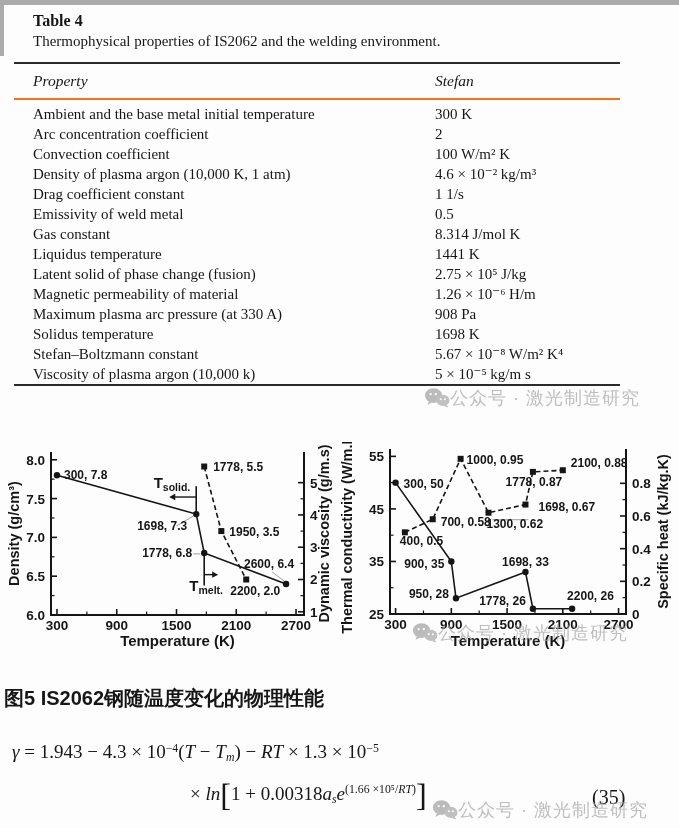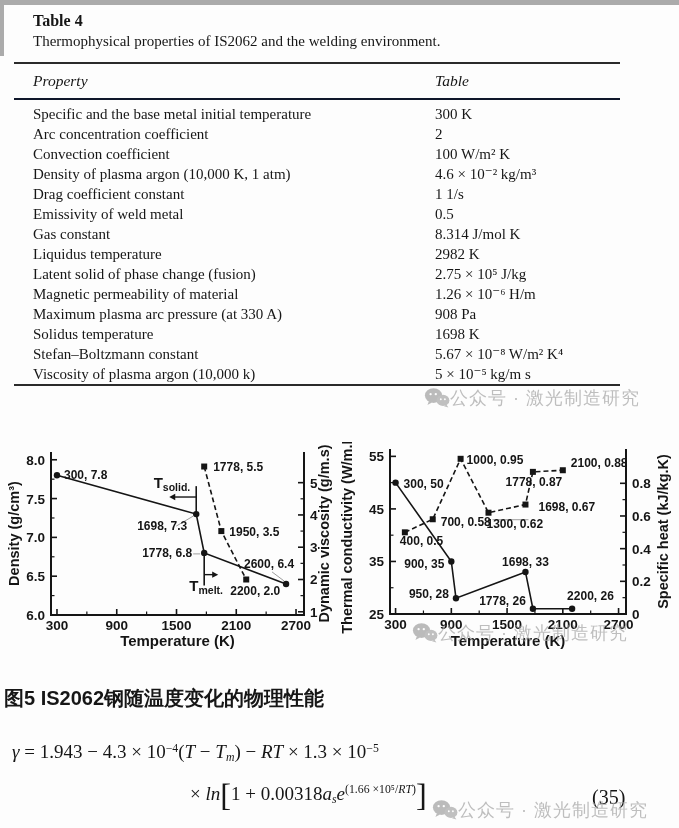--- a/index.html
+++ b/index.html
@@ -6,21 +6,21 @@
   .page{position:relative;width:679px;height:828px;background:#fdfdfd;overflow:hidden;
         font-family:"Liberation Serif","DejaVu Serif",serif;color:#161616;}
   .edge-top{position:absolute;left:0;top:0;width:679px;height:5px;background:#ababab;}
   .edge-left{position:absolute;left:0;top:0;width:4px;height:56px;background:#ababab;}
 
   .table-label{position:absolute;left:33px;top:12px;font-size:16px;font-weight:bold;}
   .table-caption{position:absolute;left:33px;top:33px;font-size:15px;}
 
   table.props{position:absolute;left:14px;top:62px;width:606px;border-collapse:collapse;
               table-layout:fixed;border-top:2px solid #2b2b2b;border-bottom:2px solid #2b2b2b;}
-  table.props thead tr{border-bottom:2px solid #0f172a;}
+  table.props thead tr{border-bottom:2px solid #f97316;}
   table.props th{font-style:italic;font-weight:normal;font-size:15.5px;text-align:left;
                  padding:8px 0 8px 0;}
   table.props th.c0,table.props td.c0{padding-left:19px;}
   table.props td{font-size:15px;line-height:20px;padding:0;vertical-align:top;}
   table.props tbody tr:first-child td{padding-top:4px;}
   table.props tbody tr:last-child td{padding-bottom:0;}
 
   figure.charts{margin:0;}
   .chart-svg{position:absolute;}
   #chart1{left:4px;top:442px;}
@@ -58,26 +58,26 @@
   <div class="table-caption">Thermophysical properties of IS2062 and the welding environment.</div>
 
   <table class="props">
     <colgroup>
         <col style="width:421px">
         <col style="width:185px">
       </colgroup>
     <thead>
         <tr id="props-head">
           <th class="c0">Property</th>
-          <th class="c1">Table</th>
+          <th class="c1">Stefan</th>
         </tr>
       </thead>
     <tbody id="props-body">
         <tr>
-          <td class="c0">Specific and the base metal initial temperature</td>
+          <td class="c0">Ambient and the base metal initial temperature</td>
           <td class="c1">300 K</td>
         </tr>
         <tr>
           <td class="c0">Arc concentration coefficient</td>
           <td class="c1">2</td>
         </tr>
         <tr>
           <td class="c0">Convection coefficient</td>
           <td class="c1">100 W/m² K</td>
         </tr>
@@ -92,21 +92,21 @@
         <tr>
           <td class="c0">Emissivity of weld metal</td>
           <td class="c1">0.5</td>
         </tr>
         <tr>
           <td class="c0">Gas constant</td>
           <td class="c1">8.314 J/mol K</td>
         </tr>
         <tr>
           <td class="c0">Liquidus temperature</td>
-          <td class="c1">2982 K</td>
+          <td class="c1">1441 K</td>
         </tr>
         <tr>
           <td class="c0">Latent solid of phase change (fusion)</td>
           <td class="c1">2.75 × 10⁵ J/kg</td>
         </tr>
         <tr>
           <td class="c0">Magnetic permeability of material</td>
           <td class="c1">1.26 × 10⁻⁶ H/m</td>
         </tr>
         <tr>

